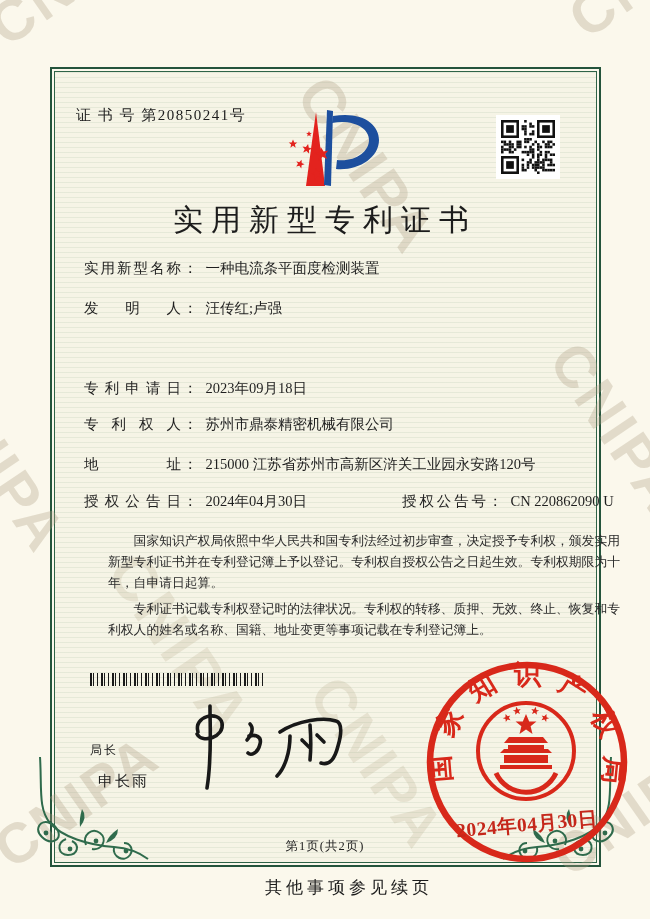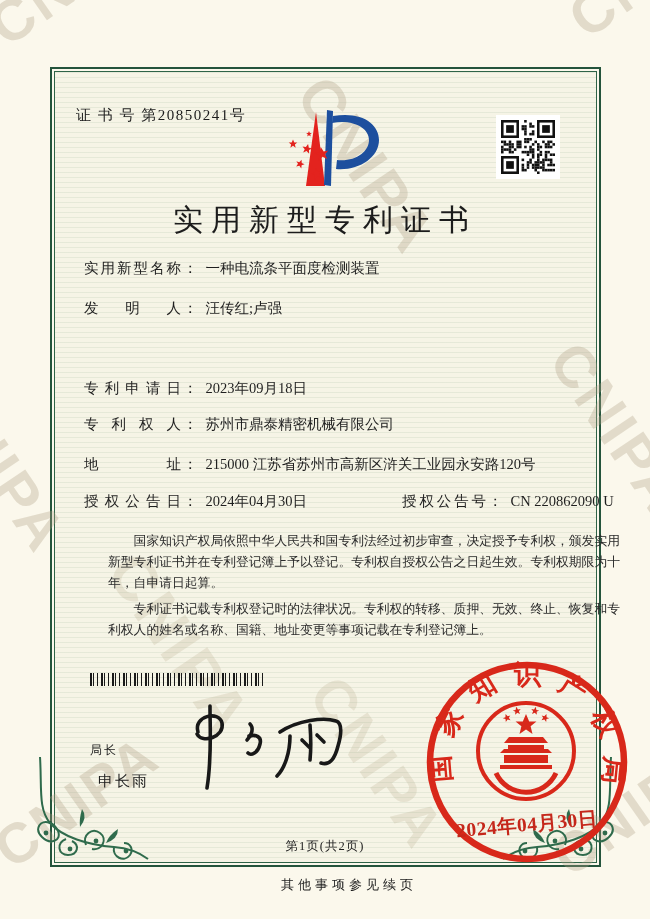--- a/index.html
+++ b/index.html
@@ -37,21 +37,21 @@
          font-size:12px;letter-spacing:2px;z-index:3;}
   .signer-name{position:absolute;left:98px;top:772px;font-family:Liberation Serif, serif;
          font-size:15px;letter-spacing:2px;z-index:3;}
   .sig{position:absolute;left:162px;top:696px;width:205px;height:102px;z-index:3;}
   .seal{position:absolute;left:424px;top:659px;width:206px;height:206px;z-index:5;}
   .fl{position:absolute;width:115px;height:108px;z-index:4;}
   .fl-left{left:36px;top:757px;}
   .fl-right{left:500px;top:757px;transform:scaleX(-1);}
   .page-no{position:absolute;left:0;right:0;top:838px;text-align:center;font-size:12.5px;
            letter-spacing:1px;z-index:3;}
-  .footer-note{position:absolute;left:0;right:0;top:876px;text-align:center;font-size:13px;
+  .footer-note{position:absolute;left:0;right:0;top:876px;text-align:center;font-size:17px;
            letter-spacing:4px;z-index:3;margin-left:48px;}
 </style>
 </head>
 <body>
 
 <div class="page">
 
   <div class="wm" style="left:-24px;top:4px;font-size:58px;transform:rotate(-35deg);">CNIPA</div>
   <div class="wm" style="left:340px;top:64px;font-size:60px;transform:rotate(56deg);">CNIPA</div>
   <div class="wm" style="left:556px;top:-4px;font-size:58px;transform:rotate(-35deg);">CNIPA</div>

